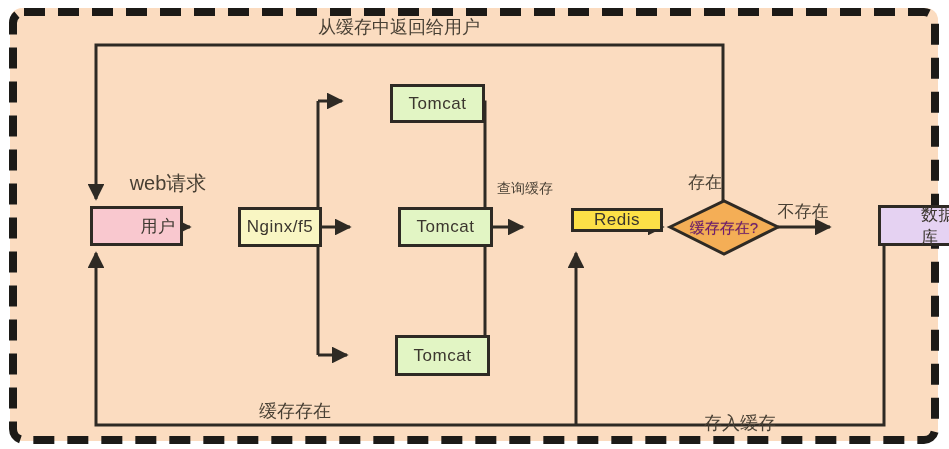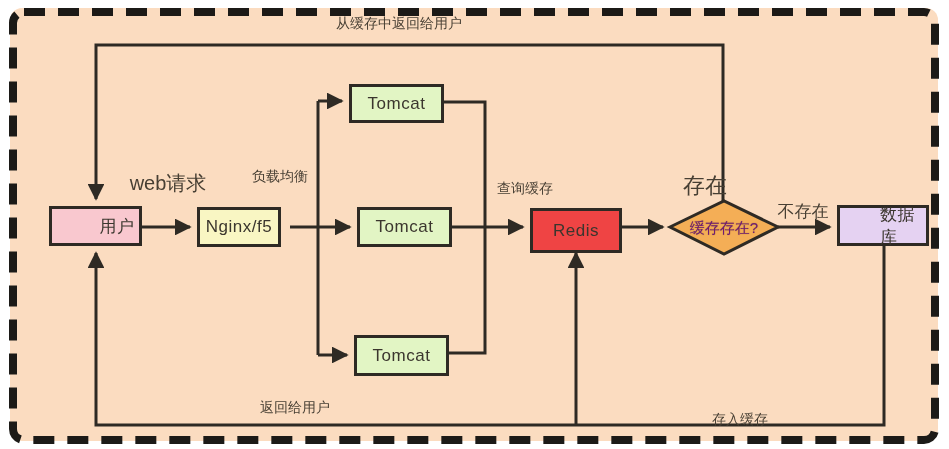--- a/index.html
+++ b/index.html
@@ -14,24 +14,25 @@
     border-radius:12px;
   }
   #wires{position:absolute;left:0;top:0;width:949px;height:449px;}
   .node{
     position:absolute;
     display:flex;align-items:center;justify-content:center;
     border:3px solid #2e2a24;
     box-sizing:border-box;
     font-size:17px;color:#3b362e;
     letter-spacing:0.5px;
+    margin-left:41px;
   }
   .flabel{
     position:absolute;
-    font-size:14px;color:#473f33;
+    font-size:18px;color:#473f33;
     white-space:nowrap;
     transform:translateX(-50%);
   }
   .diamond-label{
     position:absolute;
     display:flex;align-items:center;justify-content:center;
     font-size:15px;
     white-space:nowrap;
     transform:translate(-50%,-50%);
     text-shadow:0 0 1px rgba(90,60,20,.55);
@@ -96,39 +97,38 @@
   </div>
 
   <div class="node" style="left: 357px; top: 207px; width: 95px; height: 40px; background-color: rgb(226, 245, 196);">
     <span>Tomcat</span>
   </div>
 
   <div class="node" style="left: 354px; top: 335px; width: 95px; height: 41px; background-color: rgb(226, 245, 196);">
     <span>Tomcat</span>
   </div>
 
-  <div class="node" style="left: 530px; top: 208px; width: 92px; height: 45px; background-color: #ef4444;">
+  <div class="node" style="left: 530px; top: 208px; width: 92px; height: 24px; background-color: #fde047;">
     <span>Redis</span>
   </div>
 
   <div class="node" style="left: 837px; top: 205px; width: 92px; height: 41px; background-color: rgb(229, 210, 242); padding-left: 40px;">
     <span>数据库</span>
   </div>
 
   <div class="diamond-label" style="left: 724px; top: 228px; color: #701a75;">缓存存在?</div>
 
   <div class="flabel" style="left:399px;top:15px;">从缓存中返回给用户</div>
 
   <div class="flabel" style="left:168px;top:170px;font-size:20px;">web请求</div>
 
-  <div class="flabel" style="left:280px;top:168px;">负载均衡</div>
 
   <div class="flabel" style="left:525px;top:180px;font-size:14px;">查询缓存</div>
 
-  <div class="flabel" style="left:705px;top:171px;font-size:22px;">存在</div>
+  <div class="flabel" style="left:705px;top:171px;font-size:17px;">存在</div>
 
   <div class="flabel" style="left:803px;top:200px;font-size:17px;">不存在</div>
 
-  <div class="flabel" style="left:295px;top:399px;">返回给用户</div>
+  <div class="flabel" style="left:295px;top:399px;">缓存存在</div>
 
   <div class="flabel" style="left:740px;top:411px;">存入缓存</div>
 
 </div>
 
 </body></html>

